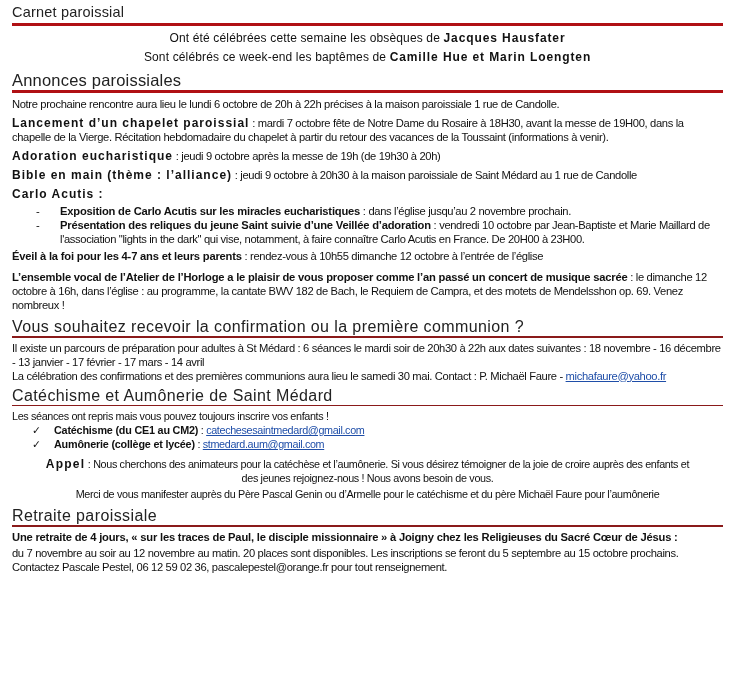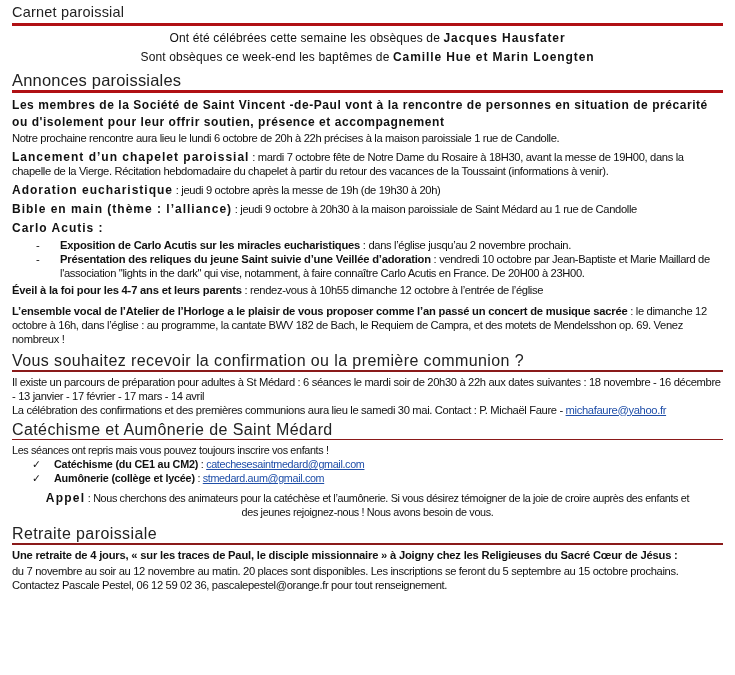--- a/index.html
+++ b/index.html
@@ -47,30 +47,29 @@
 
 <div class="page">
 
   <section>
     <div class="title-main">Carnet paroissial</div>
     <div class="rule-thick"></div>
     <div class="carnet-line">
       <span>Ont été célébrées cette semaine les obsèques de </span><b>Jacques Hausfater</b>
     </div>
     <div class="carnet-line">
-      <span>Sont obsèques ce week-end les baptêmes de </span><b>Camille Hue et Marin Loengten</b>
+      <span>Sont célébrés ce week-end les baptêmes de </span><b>Camille Hue et Marin Loengten</b>
     </div>
   </section>
 
   <section>
     <div class="h2">Annonces paroissiales</div>
     <div class="rule-thick"></div>
 
     <div style="margin-top:4px;">
-      <p class="lead-bold">Les membres de la Société de Saint Vincent -de-Paul vont à la rencontre de personnes en situation de précarité ou d'isolement pour leur offrir soutien, présence et accompagnement</p>
       <p class="para narrow">Notre prochaine rencontre aura lieu le lundi 6 octobre de 20h à 22h précises à la maison paroissiale 1 rue de Candolle.</p>
     </div>
     <div class="gap"></div>
 
     <p class="para narrow">
       <span class="spaced">Lancement d’un chapelet paroissial</span><span> : </span><span>mardi 7 octobre fête de Notre Dame du Rosaire à 18H30, avant la messe de 19H00, dans la chapelle de la Vierge. Récitation hebdomadaire du chapelet à partir du retour des vacances de la Toussaint (informations à venir).</span>
     </p>
     <div class="gap"></div>
 
     <p class="para narrow">
@@ -126,20 +125,21 @@
         <span class="boldn">Catéchisme (du CE1 au CM2)</span><span> : </span><a href="#">catechesesaintmedard@gmail.com</a>
       </li>
       <li>
         <span class="bul">✓</span>
         <span class="boldn">Aumônerie (collège et lycée)</span><span> : </span><a href="#">stmedard.aum@gmail.com</a>
       </li>
     </ul>
     <p class="appel narrow small" style="margin-top:6px;">
       <span class="spaced">Appel</span><span> : Nous cherchons des animateurs pour la catéchèse et l’aumônerie. Si vous désirez témoigner de la joie de croire auprès des enfants et des jeunes rejoignez-nous ! Nous avons besoin de vous.</span>
     </p>
+    <p class="center para narrow small" style="margin-top:2px;">Merci de vous manifester auprès du Père Pascal Genin ou d’Armelle pour le catéchisme et du père Michaël Faure pour l’aumônerie</p>
   </section>
 
   <section style="margin-top:6px;">
     <div class="h3">Retraite paroissiale</div>
     <div class="rule-thin"></div>
     <p class="para narrow boldn">Une retraite de 4 jours, « sur les traces de Paul, le disciple missionnaire » à Joigny chez les Religieuses du Sacré Cœur de Jésus :</p>
     <p class="para narrow" style="margin-top:2px;">du 7 novembre au soir au 12 novembre au matin. 20 places sont disponibles. Les inscriptions se feront du 5 septembre au 15 octobre prochains. Contactez Pascale Pestel, 06 12 59 02 36, pascalepestel@orange.fr pour tout renseignement.</p>
   </section>
 
 </div>

